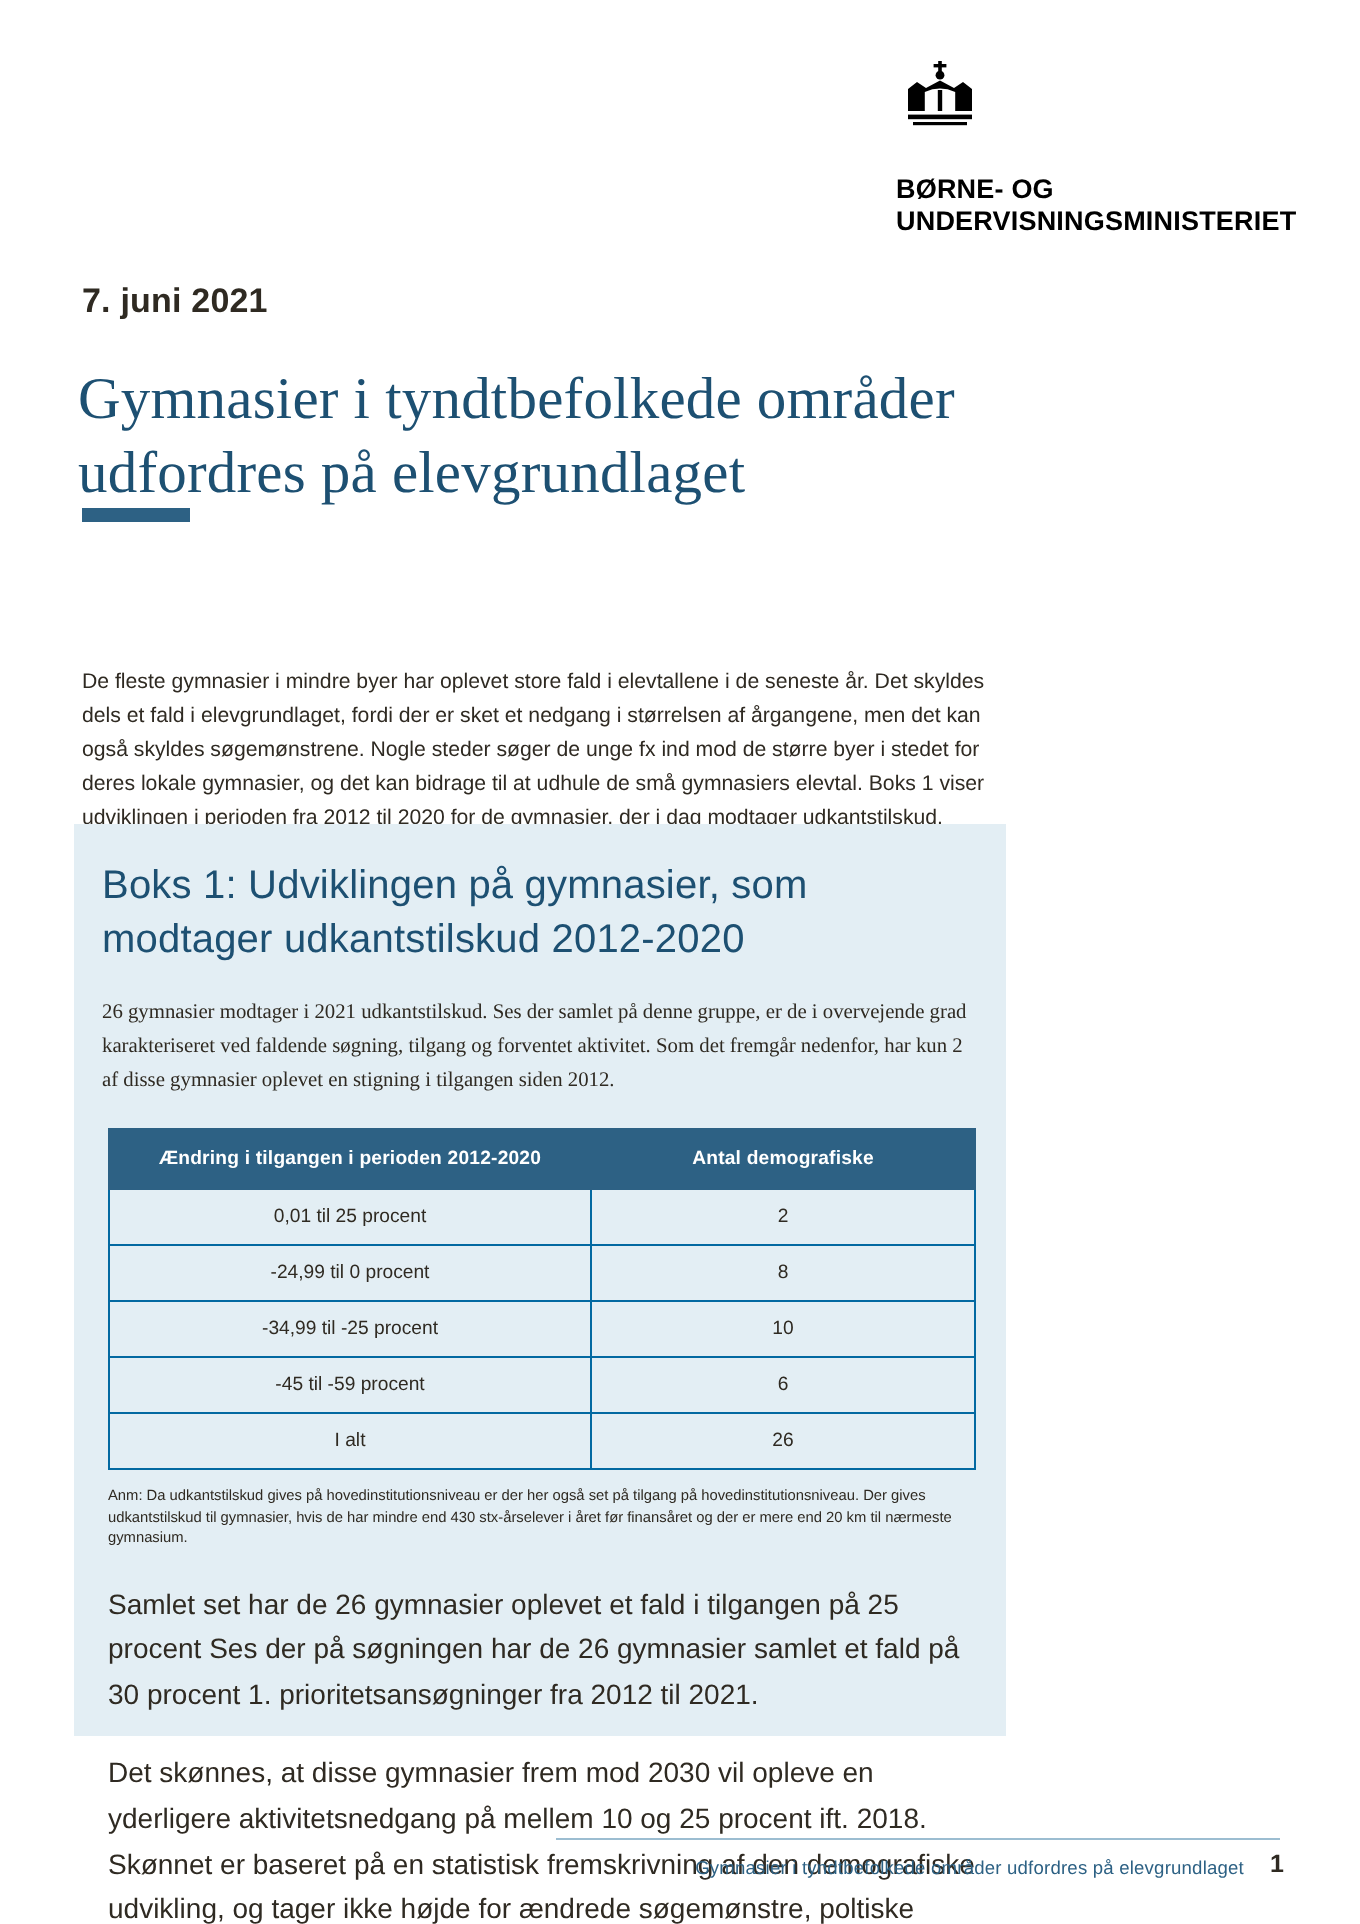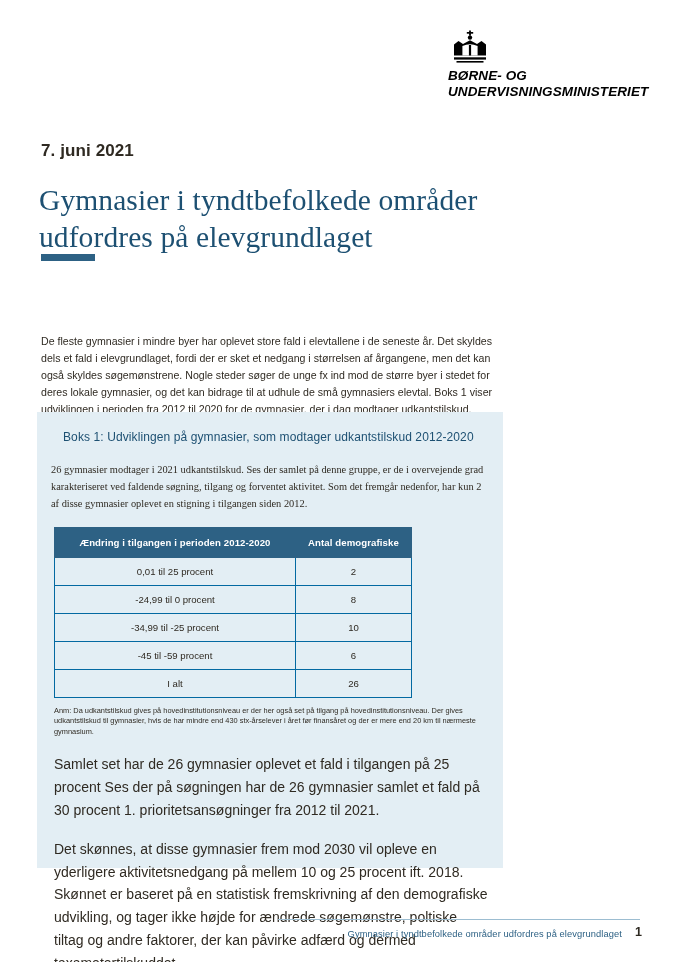--- a/index.html
+++ b/index.html
@@ -28,29 +28,28 @@
     top: 30px;
     width: 210px;
   }
   .crown {
     width: 40px;
     height: 34px;
     display: block;
     margin-left: 2px;
   }
   .logo-text {
-    margin-top: 4px;
+    margin-top: 23px;
     font-family: "Liberation Sans", sans-serif;
     font-weight: bold;
     font-size: 13.5px;
     letter-spacing: 0.1px;
     line-height: 1.22;
     color: #000000;
     white-space: pre-line;
-    font-style: italic;
   }
 
   
   .date {
     position: absolute;
     left: 41px;
     top: 141px;
     font-size: 17px;
     font-weight: bold;
     color: #2f2a22;
@@ -95,39 +94,39 @@
     left: 37px;
     top: 412px;
     width: 466px;
     height: 456px;
     background: #e3eef4;
   }
   .box-inner {
     padding: 18px 16px 0 14px;
   }
   .box-title {
-    font-size: 12px;
+    font-size: 20px;
     line-height: 1.33;
     color: #1d5072;
     font-weight: normal;
-    margin: 0 0 16px 12px;
+    margin: 0 0 16px 0;
     letter-spacing: 0.1px;
   }
   .box-para {
     font-size: 10.4px;
     line-height: 1.63;
     color: #2f2a22;
     margin: 0 0 14px 0;
     font-family: Liberation Serif, serif;
   }
 
   
   .data-table {
     border-collapse: collapse;
-    width: 358px;
+    width: 434px;
     margin: 4px 0 0 3px;
     table-layout: fixed;
   }
   .data-table th {
     background: #2d6184;
     color: #ffffff;
     font-size: 9.6px;
     font-weight: bold;
     padding: 9px 6px;
     text-align: center;

